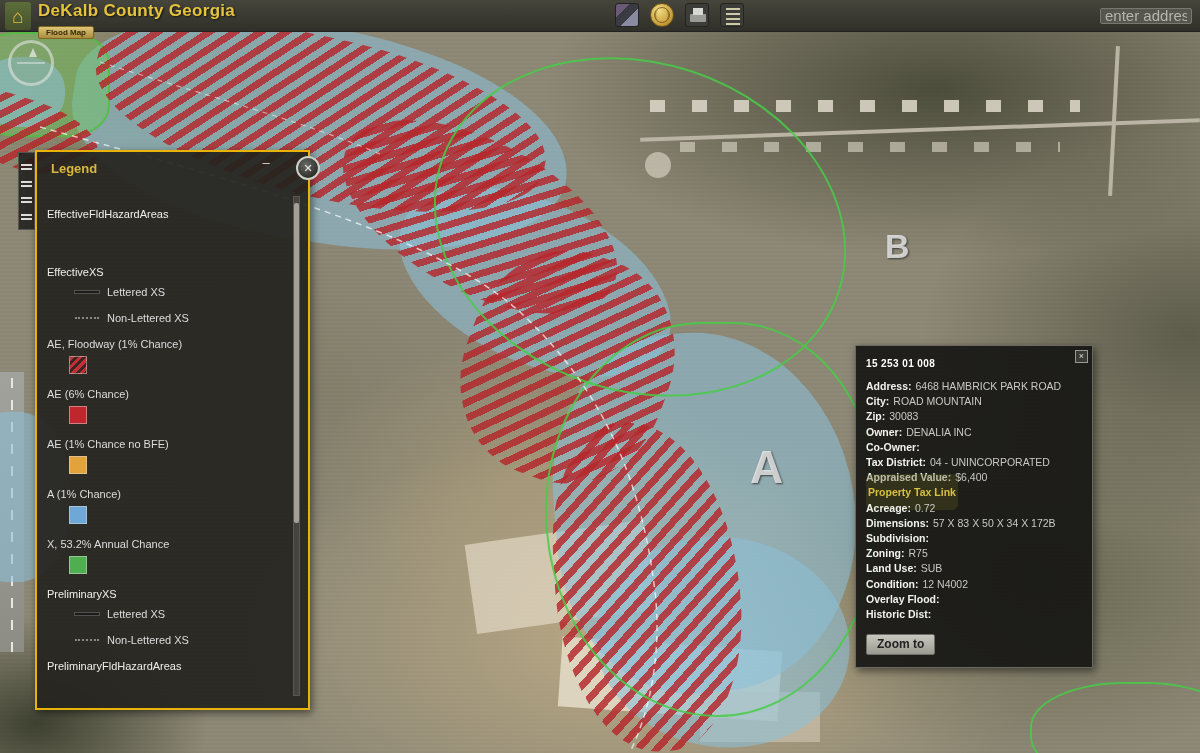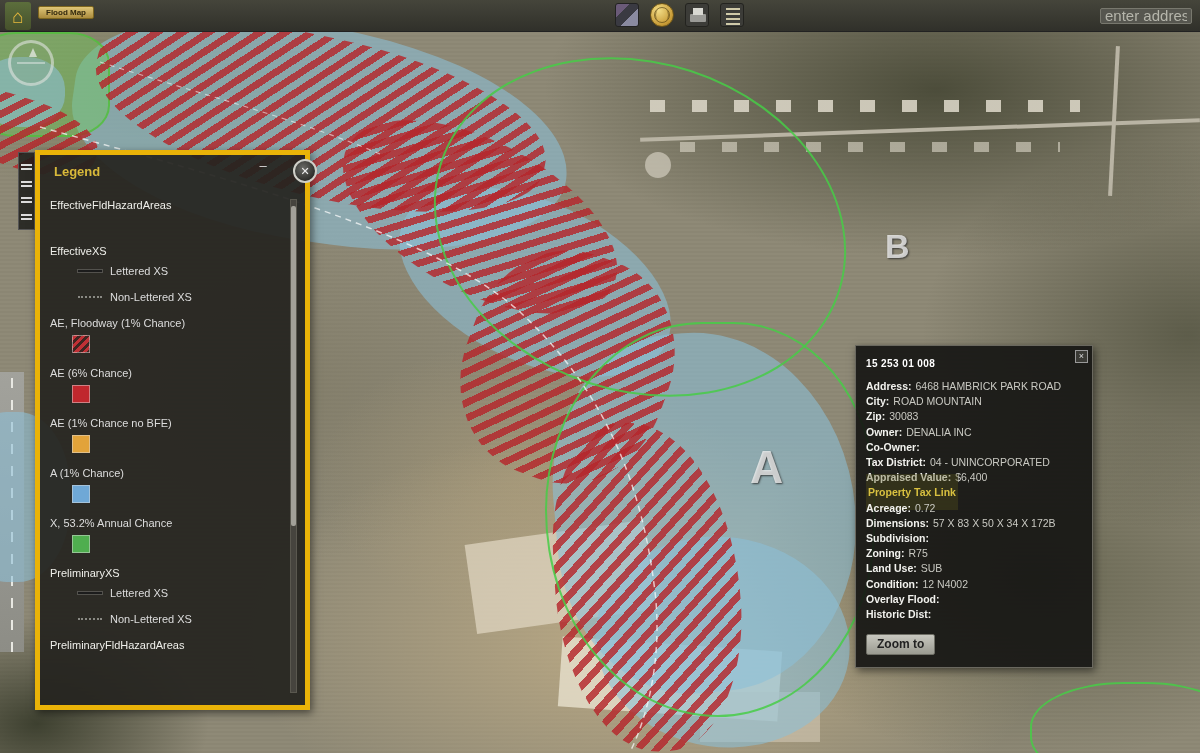--- a/index.html
+++ b/index.html
@@ -71,34 +71,34 @@
   #compass::after { content:""; position:absolute; left:6px; top:19px; width:28px; height:2px;
     background:rgba(240,240,240,.45); box-shadow:0 0 0 0; }
   #mini-strip { left:18px; top:120px; width:17px; height:78px;
     background:rgba(28,28,26,.85); border:1px solid #555; display:flex; flex-direction:column;
     align-items:center; justify-content:space-evenly; }
   .mini-ic { width:11px; height:8px; cursor:pointer;
     background:repeating-linear-gradient(0deg,#ddd 0 2px,transparent 2px 4px); }
 
   
   #legend { position:absolute; left:35px; top:150px; width:275px; height:560px; z-index:40;
-    background:rgba(37,35,31,.93); border:5px solid #eab308; box-shadow:2px 3px 8px rgba(0,0,0,.5);
+    background:rgba(37,35,31,.93); border:2px solid #eab308; box-shadow:2px 3px 8px rgba(0,0,0,.5);
     color:#ddd; }
   #legend-header { position:relative; height:34px; }
   #legend-title { position:absolute; left:14px; top:9px; color:#d8b93a; font-weight:bold;
     font-size:13px; }
   #legend-min { position:absolute; right:34px; top:4px; width:16px; height:16px; color:#ddd;
     font-size:13px; text-align:center; line-height:14px; cursor:pointer; }
   #legend-close { position:absolute; right:-12px; top:4px; width:24px; height:24px; border-radius:50%;
     background:radial-gradient(circle at 40% 35%, #6a6a66, #2b2b28 75%);
     border:2px solid #cfcfc8; color:#eee; font-size:11px; text-align:center; line-height:20px;
     cursor:pointer; }
   #legend-body { position:absolute; left:10px; top:44px; width:240px; bottom:10px;
     font-size:11px; overflow:hidden; }
-  .lg-layer { color:#efefea; margin-bottom:8px; white-space:nowrap; }
+  .lg-layer { color:#efefea; margin-bottom:8px; white-space:nowrap;margin-top:12px; }
   .lg-gap { height:26px; }
   .lg-xs { display:flex; align-items:center; gap:8px; margin:0 0 14px 28px; }
   .lg-xs .sym { width:24px; height:0; border-top:2px solid #1c1c1c;
     box-shadow:0 0 0 1px rgba(200,200,200,.25); }
   .lg-xs .sym.faint { border-top:2px dotted #8a8a84; box-shadow:none; }
   .lg-class { margin-bottom:6px; white-space:nowrap; }
   .sw { width:18px; height:18px; margin:4px 0 14px 22px; border:1px solid rgba(220,220,220,.5); }
   .sw-hatch { background:
       repeating-linear-gradient(135deg, #c03035 0 3px, rgba(120,20,22,.25) 3px 6px); }
   .sw-red    { background:#c0272d; }
@@ -115,21 +115,21 @@
     background:rgba(22,22,19,.92); border:1px solid #6a685f; box-shadow:2px 3px 8px rgba(0,0,0,.5);
     padding:10px 10px 12px 10px; color:#ddd; }
   #popup-close { position:absolute; right:4px; top:4px; width:13px; height:13px;
     border:1px solid #999; color:#ddd; font-size:9px; line-height:11px; text-align:center;
     cursor:pointer; background:#3a3a35; }
   #popup-title { font-size:10px; font-weight:bold; color:#fff; margin:2px 0 10px 0;
     letter-spacing:.4px; }
   .prow { font-size:10.5px; line-height:15.2px; white-space:nowrap; }
   .prow .lbl { font-weight:bold; color:#f2f2ee; }
   .prow .val { color:#c9c9c2; margin-left:4px; }
-  .prow-link .lbl { color:#d8c040; background:rgba(90,85,30,.35); padding:12px 2px; cursor:pointer; }
+  .prow-link .lbl { color:#d8c040; background:rgba(90,85,30,.35); padding:12px 2px; cursor:pointer;border-radius:6px; }
   #zoom-to { margin-top:12px; display:inline-block; padding:2px 10px 3px 10px;
     background:linear-gradient(#c8c8c0,#9a9a90); border:1px solid #6f6f66; border-radius:2px;
     color:#222; font-size:12px; font-weight:bold; cursor:pointer; }
 </style>
 </head>
 <body>
 
 <div id="stage">
 
   <div id="map">
@@ -181,20 +181,21 @@
       <span class="mini-ic"></span>
       <span class="mini-ic"></span>
     </div>
   </div>
 
   <div id="header">
     <div id="logo">
         <span>⌂</span>
       </div>
     <div id="titlebox">
+      <div id="app-title">DeKalb County Georgia</div>
       <span id="subtitle-btn">Flood Map</span>
     </div>
     <div id="toolbar">
       <span class="tb tb-basemap"></span>
       <span class="tb tb-globe"></span>
       <span class="tb tb-print"></span>
       <span class="tb tb-list"></span>
     </div>
     <div id="search-wrap">
       <input id="search-input" placeholder="enter address" style="">

